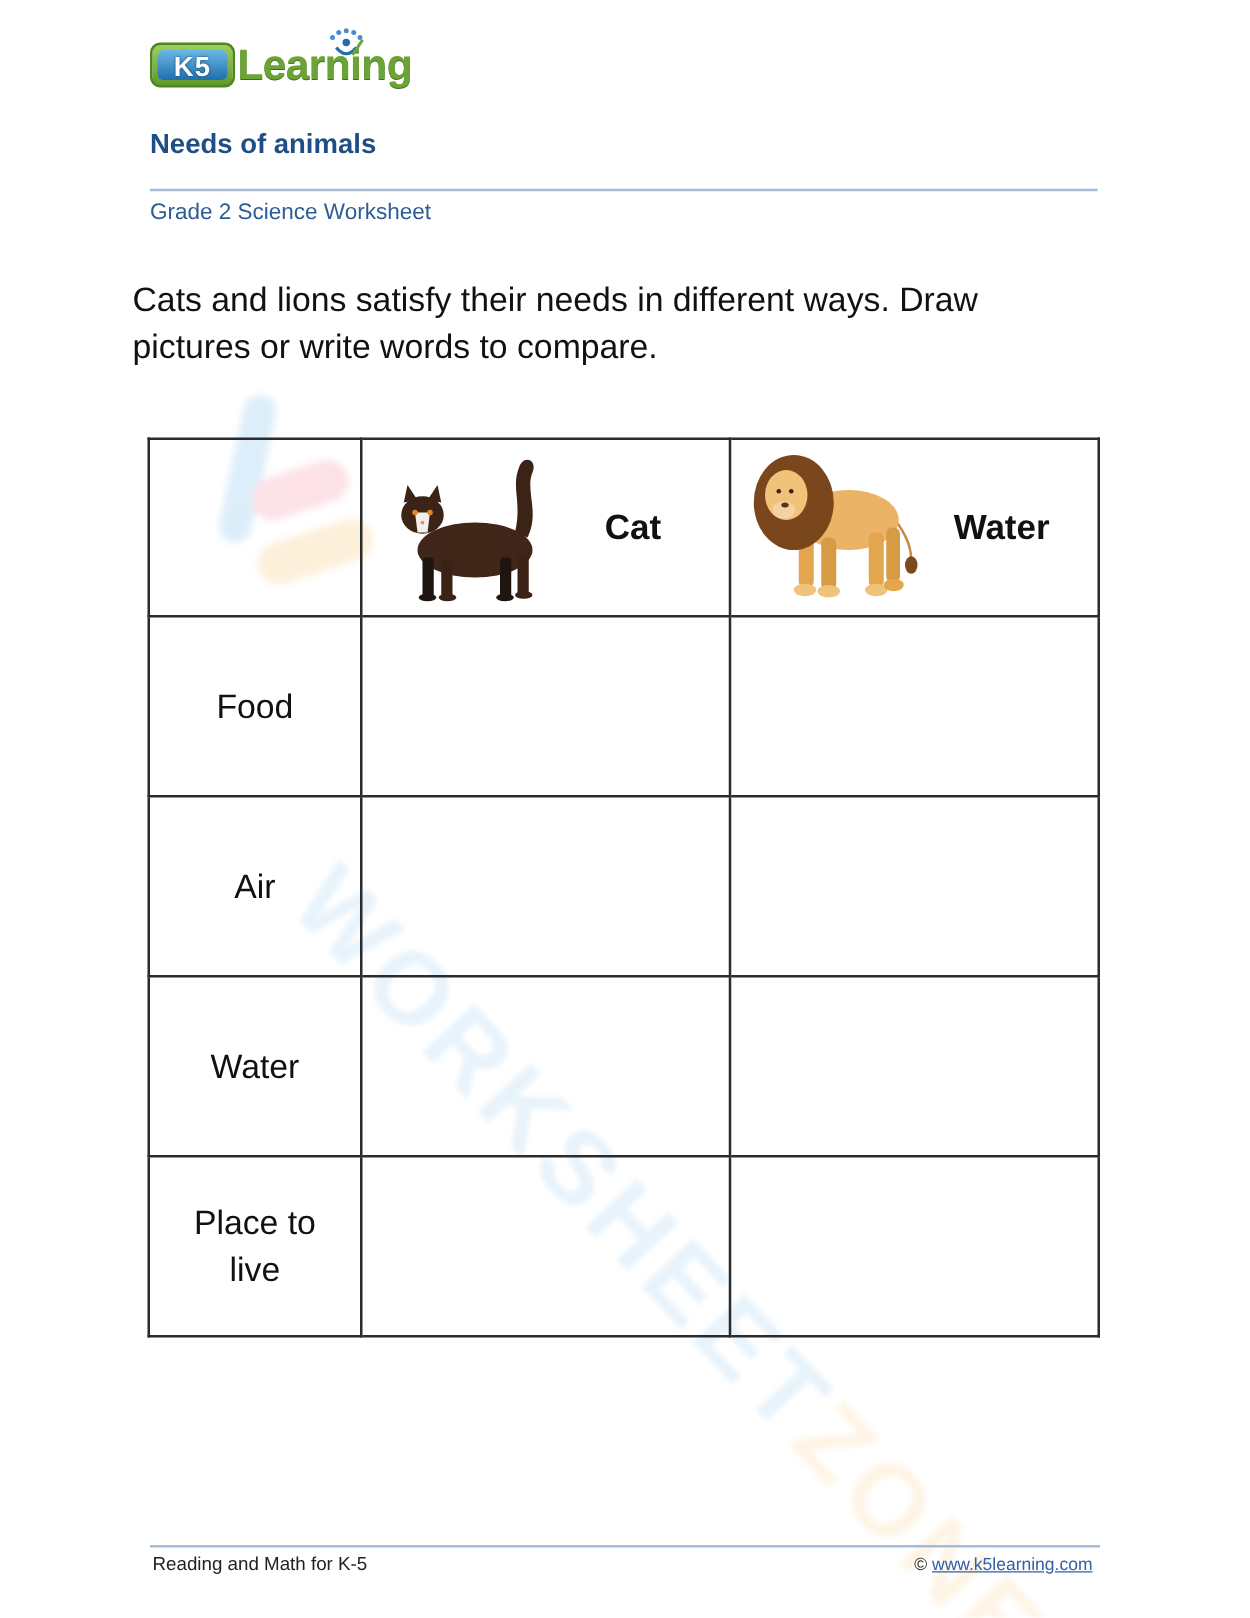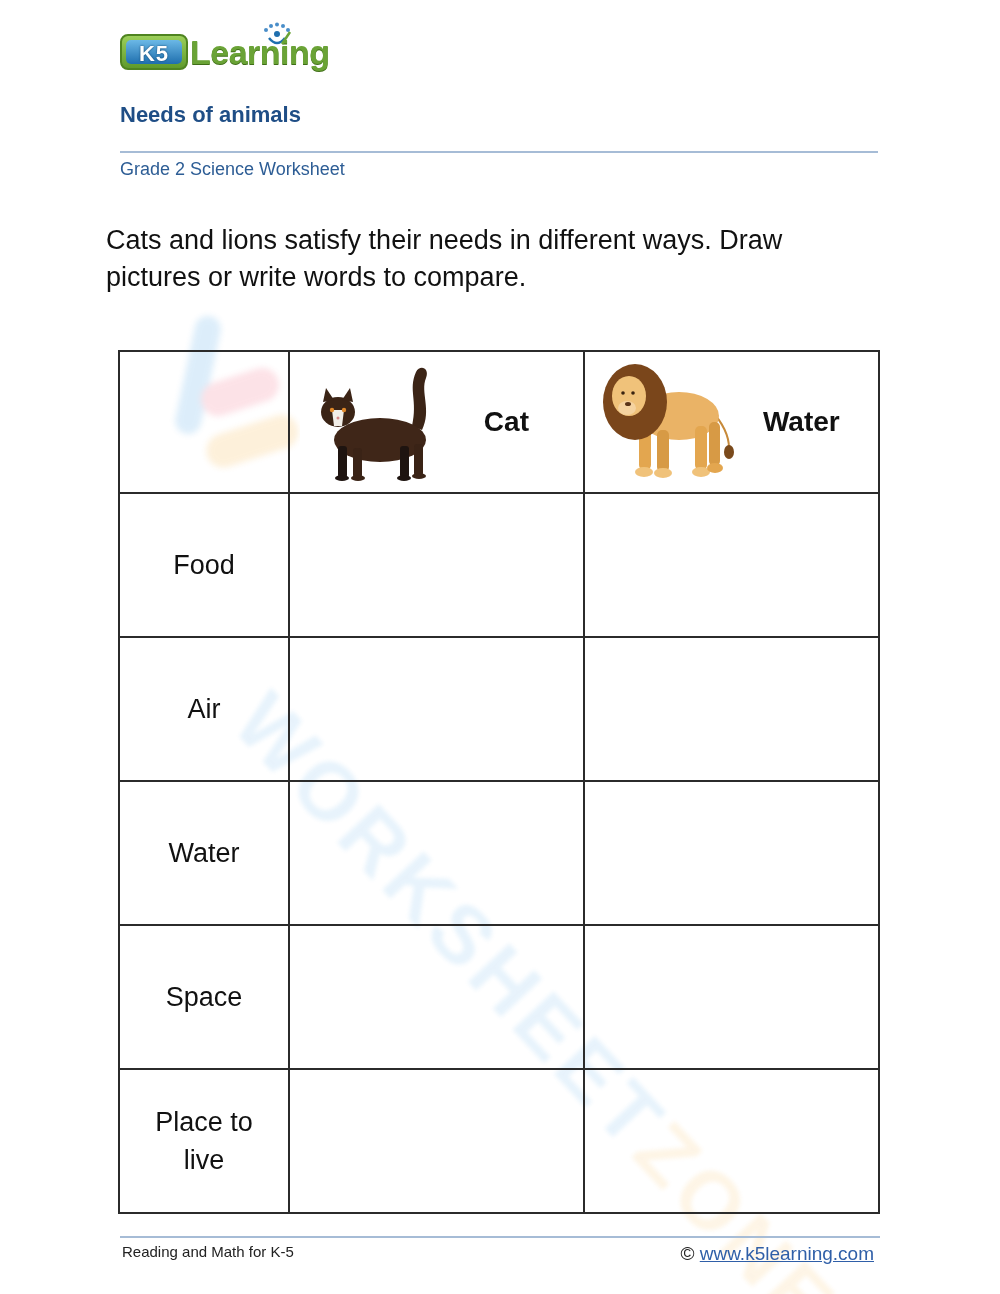--- a/index.html
+++ b/index.html
@@ -51,21 +51,21 @@
     table.grid tr.row td { height: 144px; }
     td.c0 { width: 170px; text-align: center; font-size: 27px; line-height: 38px; }
     td.c1 { width: 296px; }
     td.c2 { width: 296px; }
     .animal-cell { position: relative; height: 140px; }
     .animal-img { position: absolute; top: 8px; }
     .animal-name { position: absolute; top: 54px; font-size: 28px; font-weight: bold; }
 
     .footer-rule { position: absolute; left: 120px; top: 1236px; width: 760px; height: 2px; background: #a6bcd6; }
     .footer-left { position: absolute; left: 122px; top: 1243px; font-size: 15px; color: #222; }
-    .footer-right { position: absolute; right: 126px; top: 1243px; font-size: 19px; color: #222; }
+    .footer-right { position: absolute; right: 126px; top: 1243px; font-size: 14px; color: #222; }
     .footer-right a { color: #2f5fa8; text-decoration: underline; }
   </style>
 </head>
 <body>
 
 <div class="watermark">
   <svg class="wm-logo" viewBox="0 0 150 180">
     <g opacity="0.16" style="filter: blur(3px)">
       <rect x="35" y="10" width="26" height="120" rx="13" fill="#2d95e3" transform="rotate(12 48 70)"></rect>
       <rect x="50" y="70" width="80" height="34" rx="17" fill="#f0506e" transform="rotate(-18 90 87)"></rect>
@@ -162,25 +162,20 @@
     <td class="c0">Air</td>
     <td class="c1"></td>
     <td class="c2"></td>
   </tr>
   <tr class="row">
     <td class="c0">Water</td>
     <td class="c1"></td>
     <td class="c2"></td>
   </tr>
   <tr class="row">
-    <td class="c0">Space</td>
-    <td class="c1"></td>
-    <td class="c2"></td>
-  </tr>
-  <tr class="row">
     <td class="c0" style="padding: 0 28px;">Place to live</td>
     <td class="c1"></td>
     <td class="c2"></td>
   </tr>
 </tbody>
   </table>
 
 <div class="footer-rule"></div>
 <div class="footer-left">Reading and Math for K-5</div>
 <div class="footer-right">

